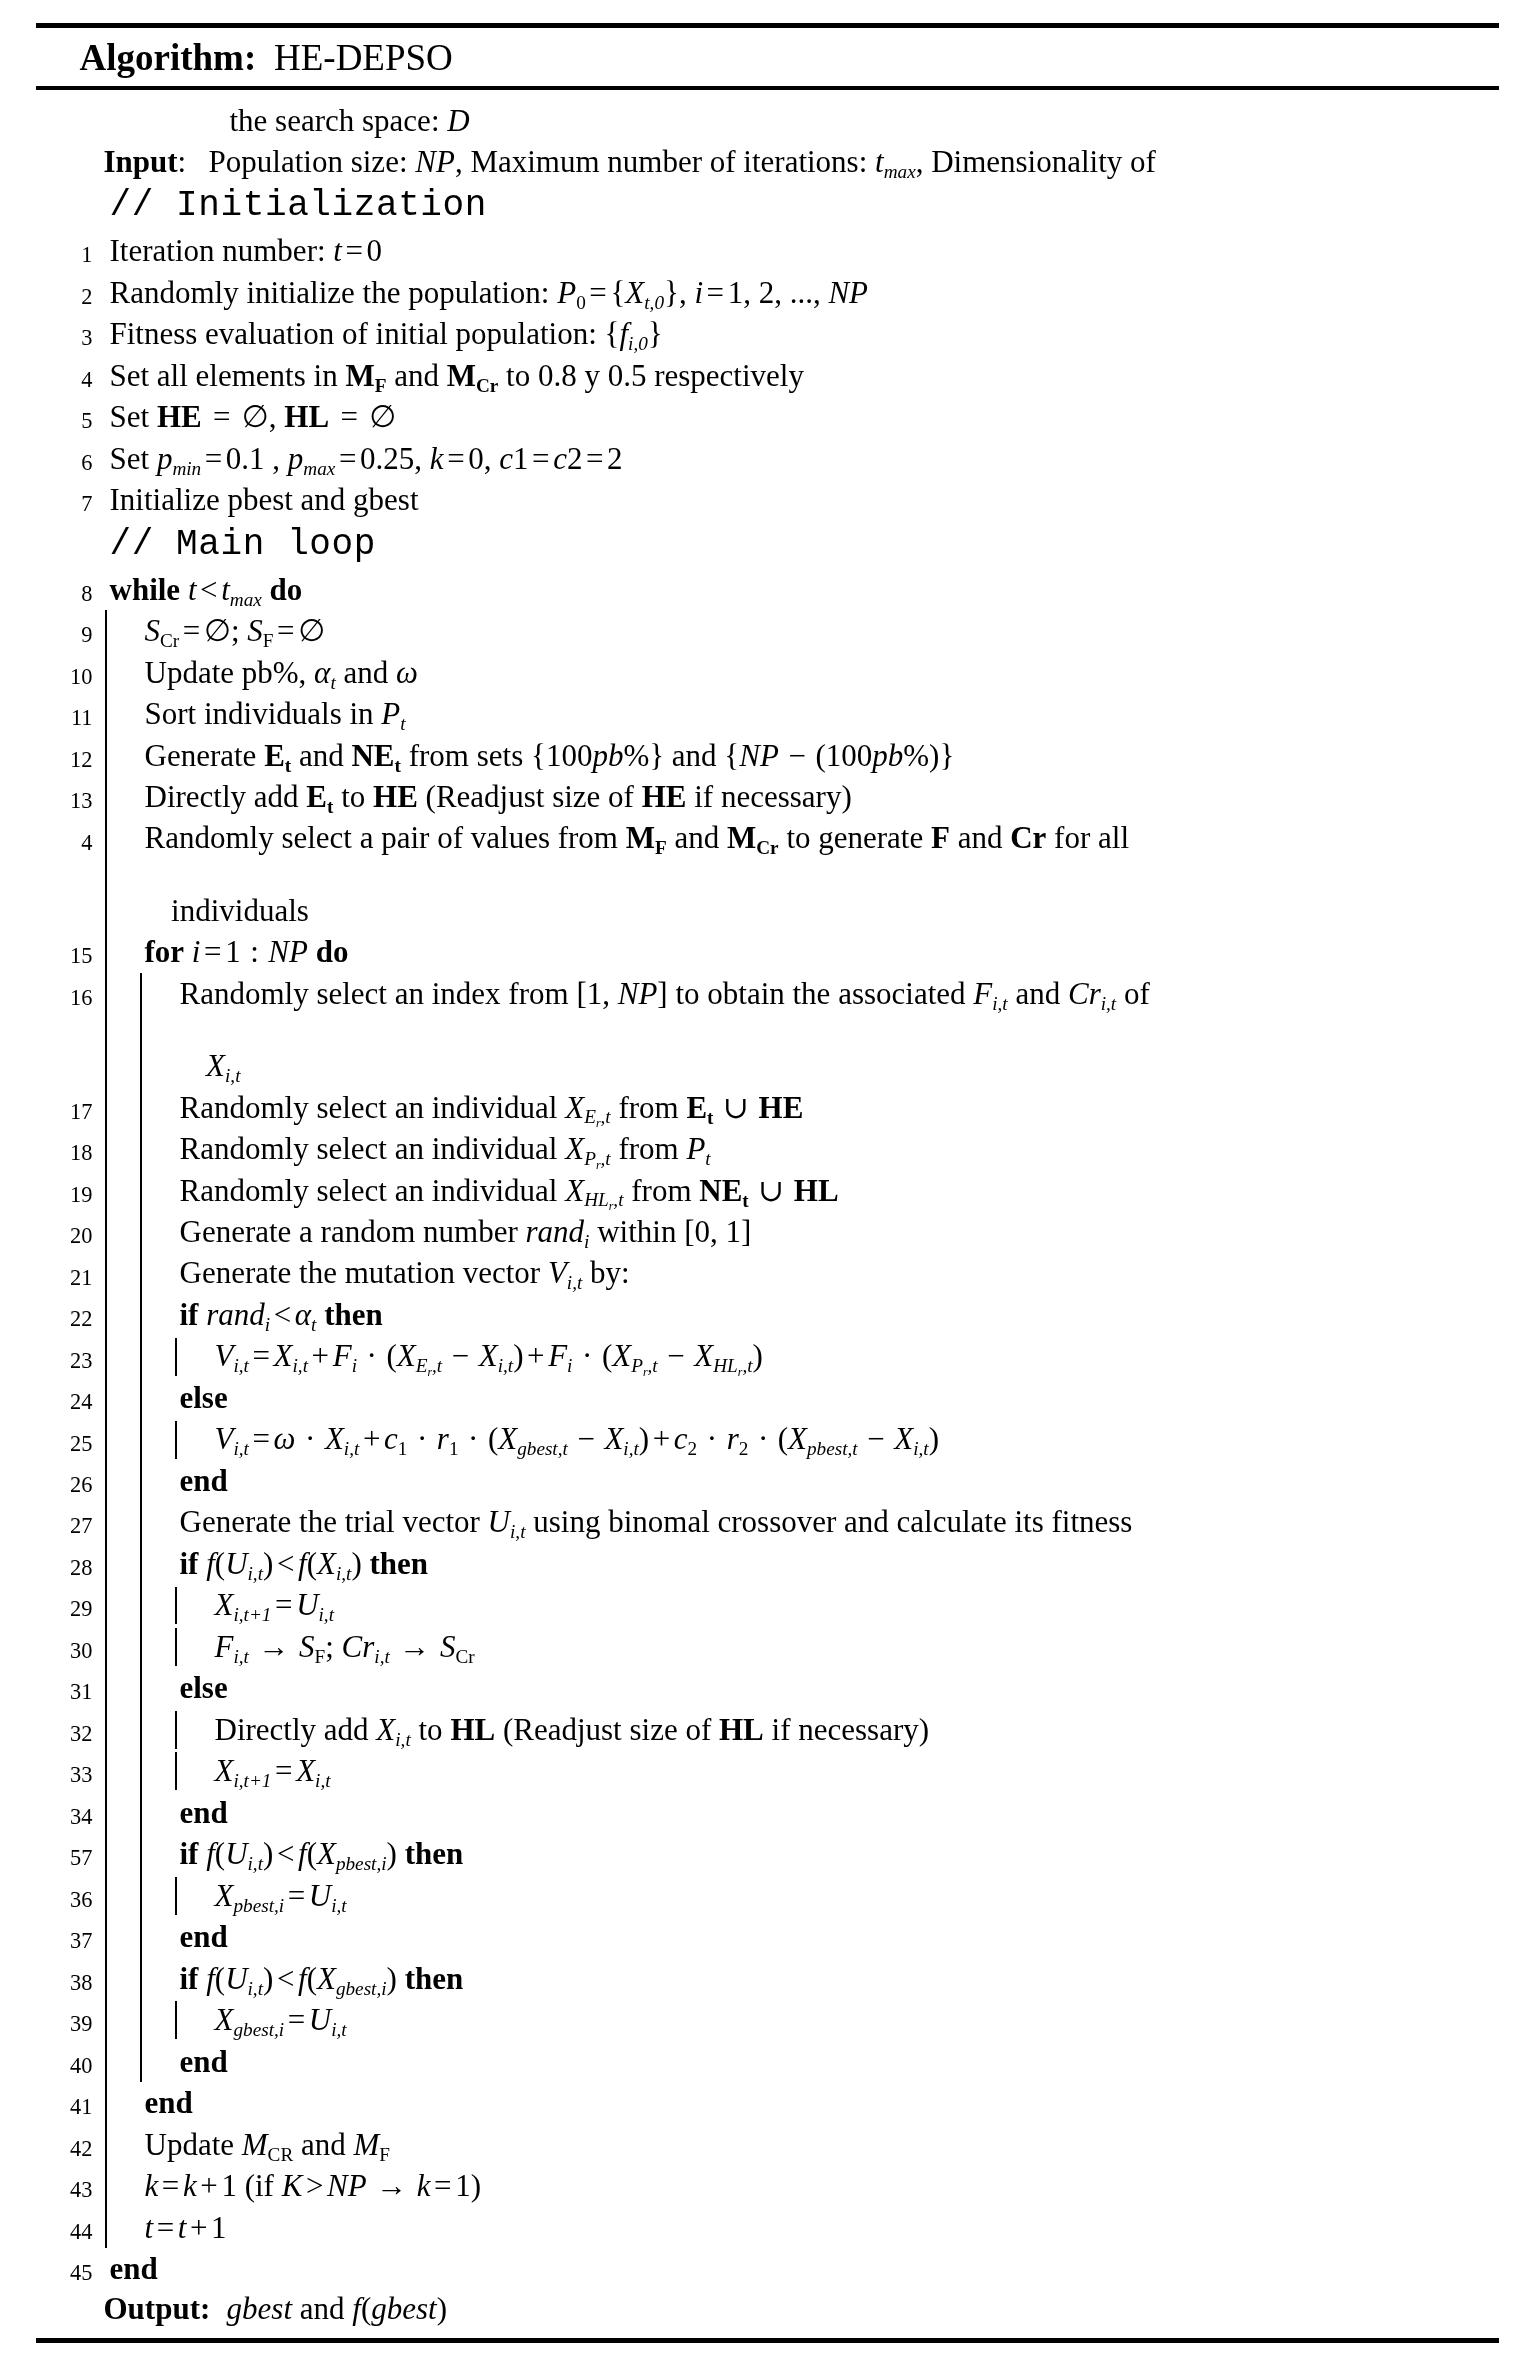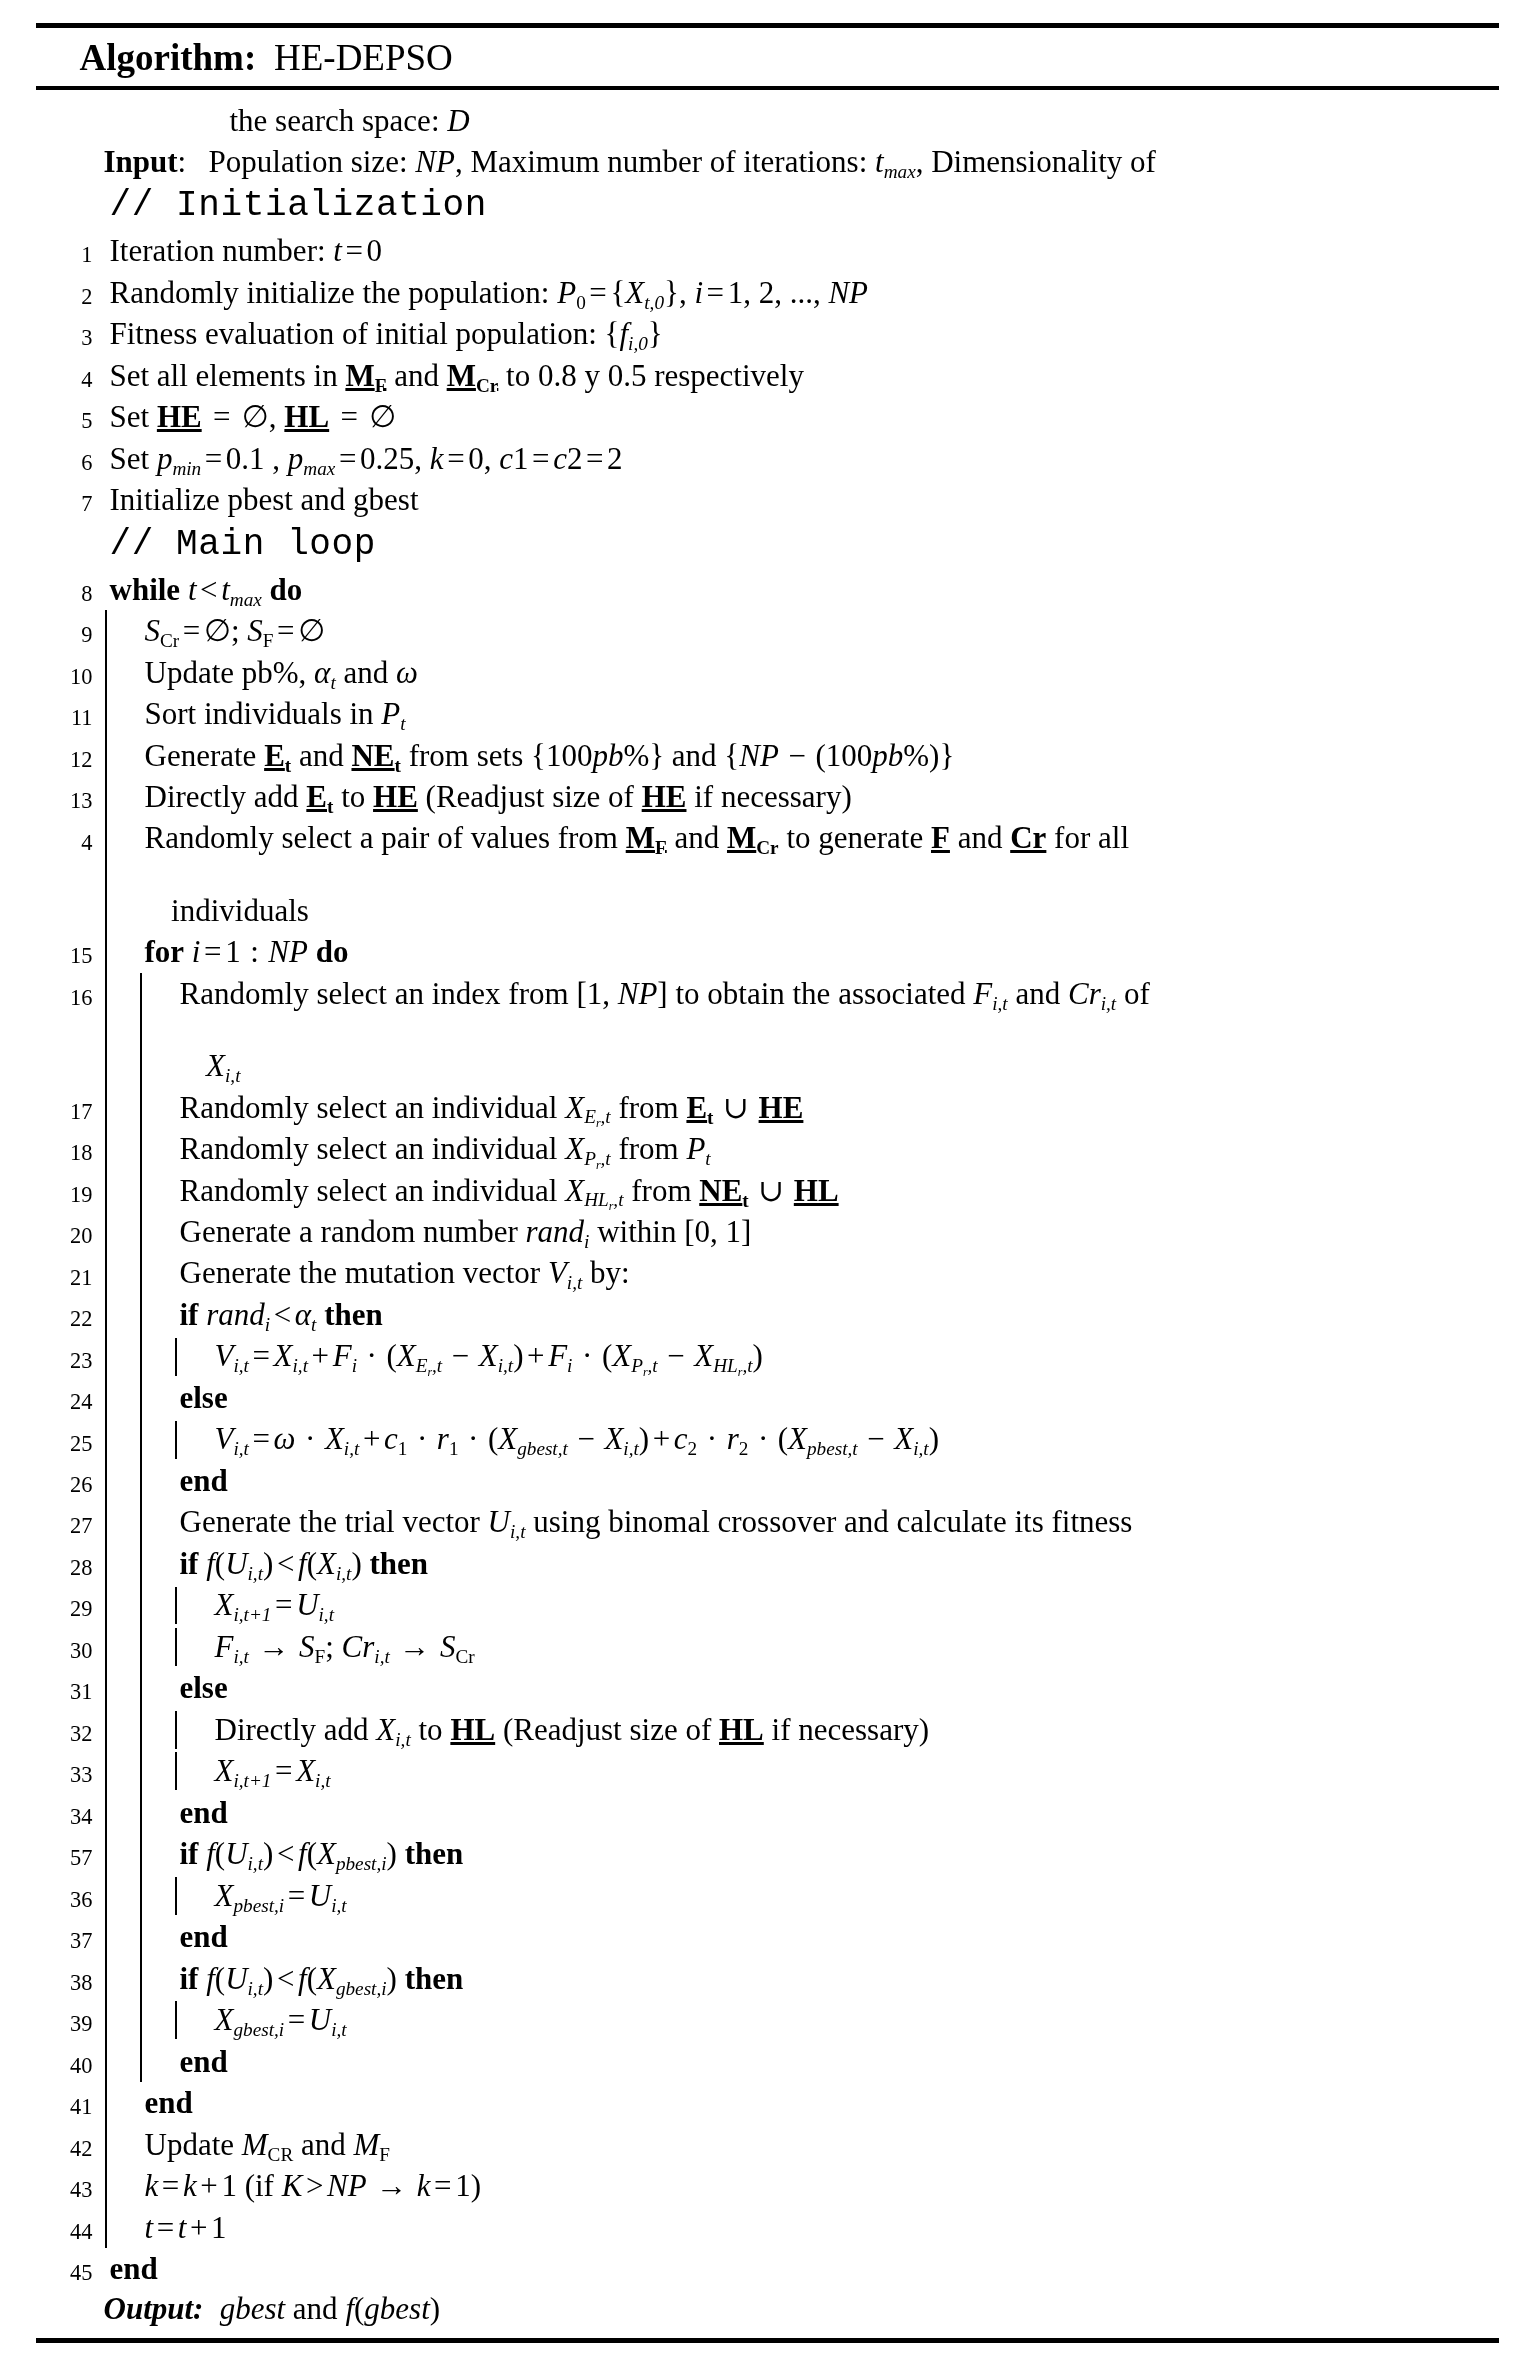--- a/index.html
+++ b/index.html
@@ -107,32 +107,32 @@
   }
   .io-colon { flex: 0 0 31px; text-align: left; }
   .io-text { flex: 1 1 auto; }
   .io-second { padding-left: 126px; }
 
   .out-line {
     font-size: 31px;
     line-height: 1.30;
     padding-left: 68px;
   }
-  .out-line .io-label { font-weight: bold; font-style: italic; }
+  .out-line .io-label { font-weight: bold; }
 
   
   .comment {
     font-family: "Liberation Mono", "DejaVu Sans Mono", monospace;
     font-size: 36px;
     letter-spacing: 0.6px;
   }
 
   
   .mi  { font-style: italic; font-family: "Liberation Serif", serif; }
-  .mb  { font-weight: bold; font-style: normal; text-decoration: underline; }
+  .mb  { font-weight: bold; font-style: normal; }
   .mn  { font-style: normal; }
   .kw  { font-weight: bold; }
   .op  { font-style: normal; padding: 0 3.6px; }
   .opn { font-style: normal; padding: 0 1.8px; }
   sub  { font-size: 0.62em; font-style: italic; vertical-align: -0.30em; line-height: 0; }
   sub.up { font-style: normal; }
   .sp  { display: inline-block; width: 8.5px; }
 </style>
 </head>
 <body>

